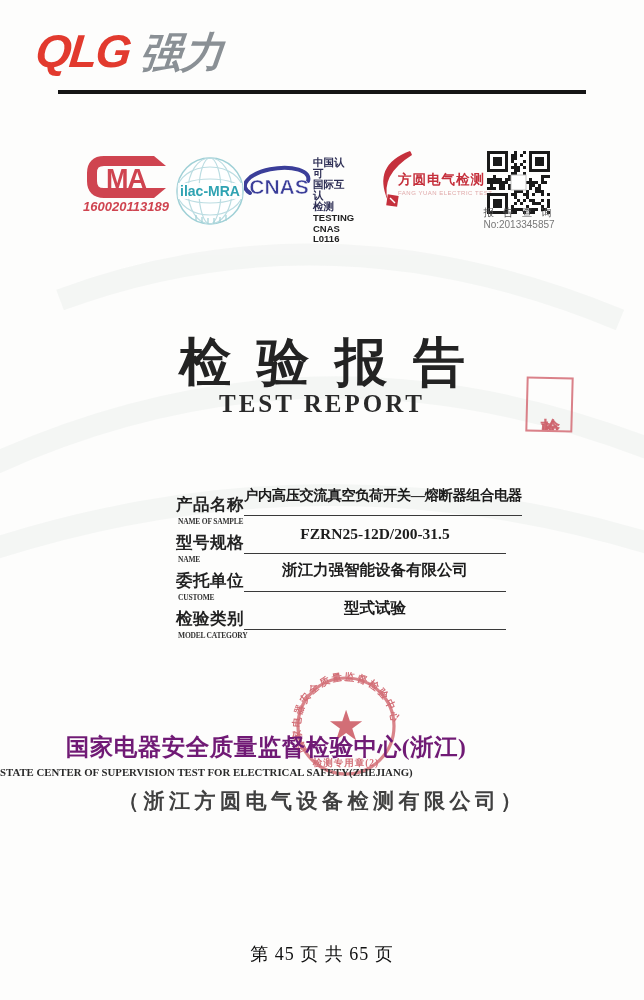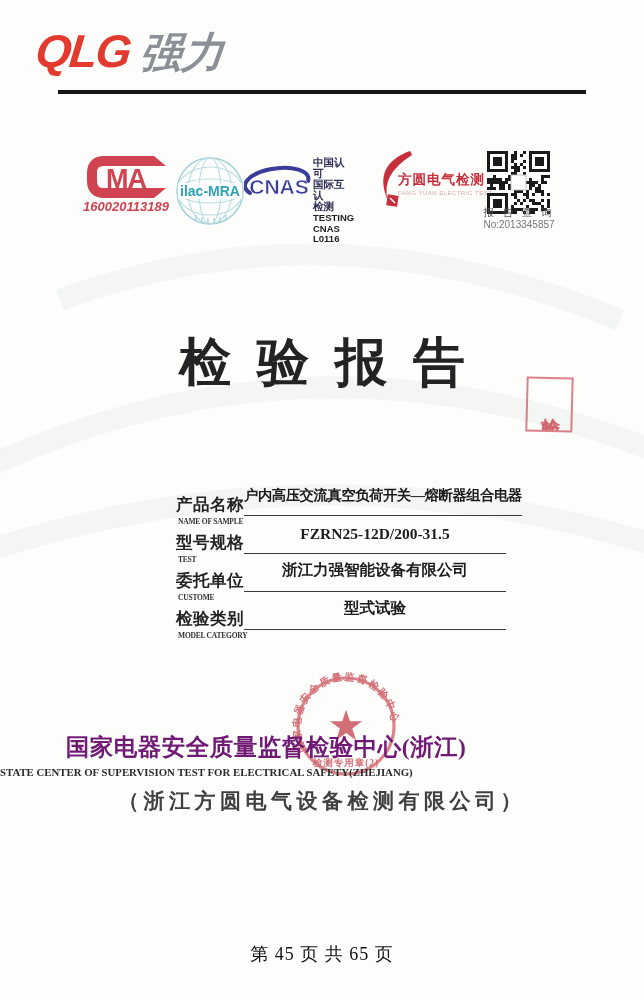--- a/index.html
+++ b/index.html
@@ -514,35 +514,36 @@
         <rect x="4" y="20" width="1" height="1" fill="#1a1a1a"></rect>
         <rect x="5" y="20" width="1" height="1" fill="#1a1a1a"></rect>
         <rect x="6" y="20" width="1" height="1" fill="#1a1a1a"></rect>
         <rect x="8" y="8" width="5" height="5" fill="#fff" stroke="#bbb" stroke-width="0.3"></rect>
       </svg>
     <div class="qr-caption">报 告 查 询</div>
     <div class="qr-number">No:2013345857</div>
   </div>
 
   <div class="title-cn">检验报告</div>
+  <div class="title-en">TEST REPORT</div>
 
   <div class="title-stamp">
     <span class="t">检验</span>
   </div>
 
   <div class="form">
     <div class="frow">
       <span class="flabel">产品名称</span>
       <span class="fvalue long">户内高压交流真空负荷开关—熔断器组合电器</span>
       <span class="fsub">NAME OF SAMPLE</span>
     </div>
     <div class="frow">
       <span class="flabel">型号规格</span>
       <span class="fvalue">FZRN25-12D/200-31.5</span>
-      <span class="fsub">TEST</span>
+      <span class="fsub">NAME</span>
     </div>
     <div class="frow">
       <span class="flabel">委托单位</span>
       <span class="fvalue">浙江力强智能设备有限公司</span>
       <span class="fsub">CUSTOME</span>
     </div>
     <div class="frow">
       <span class="flabel">检验类别</span>
       <span class="fvalue">型式试验</span>
       <span class="fsub">MODEL CATEGORY</span>

